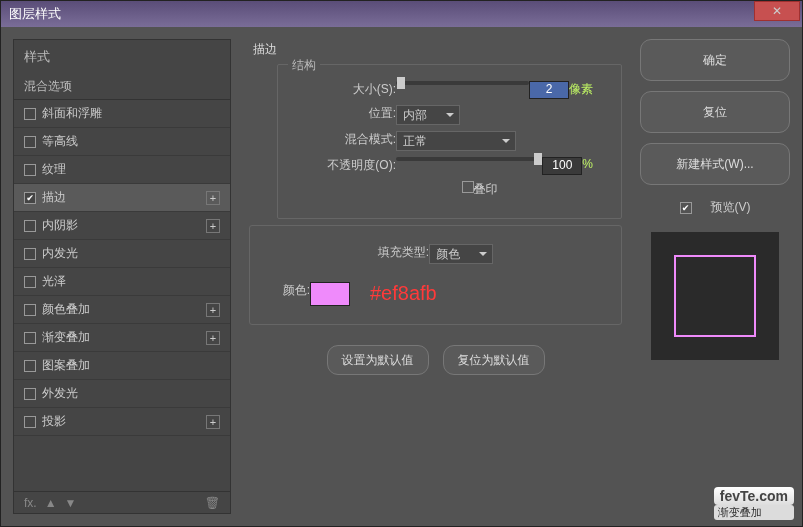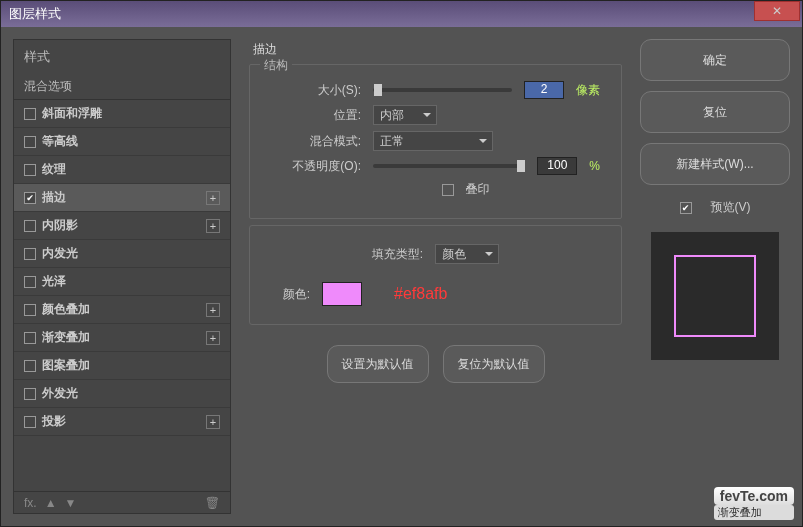--- a/index.html
+++ b/index.html
@@ -9,42 +9,42 @@
 .titlebar .title{flex:1;color:#fff;font-size:13px;padding-left:4px;}
 .close-btn{width:46px;height:20px;background:#c75050;color:#fff;display:flex;align-items:center;justify-content:center;border:1px solid #a03030;position:absolute;right:2px;top:0;}
 .body{display:flex;padding:12px;gap:18px;height:calc(100% - 26px);}
 .left-panel{width:218px;background:#454545;border:1px solid #333;display:flex;flex-direction:column;}
 .panel-header{padding:8px 10px;color:#bdbdbd;font-size:13px;}
 .sub-header{padding:4px 10px;color:#bdbdbd;border-bottom:1px solid #333;}
 .effect-row{display:flex;align-items:center;padding:5px 10px;gap:6px;border-bottom:1px solid #3a3a3a;}
 .effect-row.active{background:#5a5a5a;}
 .effect-row .chk{width:12px;height:12px;border:1px solid #999;background:#454545;display:flex;align-items:center;justify-content:center;}
 .effect-row .chk.checked:before{content:"✔";color:#fff;font-size:9px;}
-.effect-row .name{flex:1;font-weight:bold;}
+.effect-row .name{flex:1;}
 .effect-row .plus{width:14px;height:14px;border:1px solid #777;display:flex;align-items:center;justify-content:center;color:#ccc;font-size:11px;}
 .bottom-icons{margin-top:auto;height:22px;display:flex;align-items:center;gap:8px;padding:4px 10px;border-top:1px solid #333;}
 .bottom-icons span{color:#888;}
 .center-panel{flex:1;display:flex;flex-direction:column;}
 .center-title{padding:2px 4px 6px;color:#ddd;}
-.group{border:1px solid #666;border-radius:2px;padding:10px 21px 14px;position:relative;}
+.group{border:1px solid #666;border-radius:2px;padding:10px 28px 14px;position:relative;margin-left:28px;}
 .group-label{position:absolute;top:-8px;left:10px;background:#535353;padding:0 4px;color:#bbb;}
-.row{display:flex;align-items:center;gap:12px;margin:6px 0;}
+.row{display:flex;align-items:flex-start;gap:0;margin:6px 0;}
 .row .label{width:90px;text-align:right;}
 .slider{flex:1;height:4px;background:#3a3a3a;position:relative;border-radius:2px;}
 .slider .thumb{position:absolute;width:8px;height:12px;background:#ccc;top:-4px;}
 .num-input{width:40px;height:18px;background:#3a3a3a;border:1px solid #222;color:#fff;text-align:center;}
 .num-input.sel{background:#4a68a8;color:#fff;}
 .unit{color:#bef264;}
 .select{height:20px;background:#454545;border:1px solid #666;padding:0 18px 0 6px;display:flex;align-items:center;position:relative;min-width:64px;}
 .select:after{content:"";position:absolute;right:5px;top:7px;border:4px solid transparent;border-top-color:#ccc;}
 .small-chk{width:12px;height:12px;border:1px solid #999;}
 .fill-group{border:1px solid #666;border-radius:3px;padding:12px 20px;margin-top:6px;}
 .color-swatch{width:40px;height:24px;background:#ef8afb;border:1px solid #222;}
-.hex-label{color:#ff3a3a;font-size:16px;margin-left:20px;}
-.btn{height:38px;background:#5a5a5a;border:1px solid #777;border-radius:11px;padding:0 14px;display:flex;align-items:center;justify-content:center;color:#ddd;}
+.hex-label{color:#ff3a3a;font-size:20px;margin-left:20px;}
+.btn{height:30px;background:#5a5a5a;border:1px solid #777;border-radius:11px;padding:0 14px;display:flex;align-items:center;justify-content:center;color:#ddd;}
 .defaults{display:flex;gap:14px;justify-content:center;margin-top:20px;}
 .right-panel{width:150px;display:flex;flex-direction:column;gap:10px;}
 .right-panel .btn{width:100%;height:42px;}
 .preview-chk{display:flex;align-items:center;justify-content:center;gap:19px;margin-top:4px;}
 .preview-chk .chk{width:12px;height:12px;border:1px solid #999;display:flex;align-items:center;justify-content:center;}
 .preview-chk .chk.checked:before{content:"✔";color:#fff;font-size:9px;}
 .preview-box{width:128px;height:128px;background:#2a2a2a;margin:6px auto 0;display:flex;align-items:center;justify-content:center;}
 .preview-inner{width:82px;height:82px;border:2px solid #ef8afb;background:#2a2a2a;}
 .watermark{position:absolute;right:8px;bottom:6px;}
 .watermark .logo{background:linear-gradient(#fff,#ddd);padding:1px 6px;border-radius:4px;color:#444;font-weight:bold;font-size:14px;}

